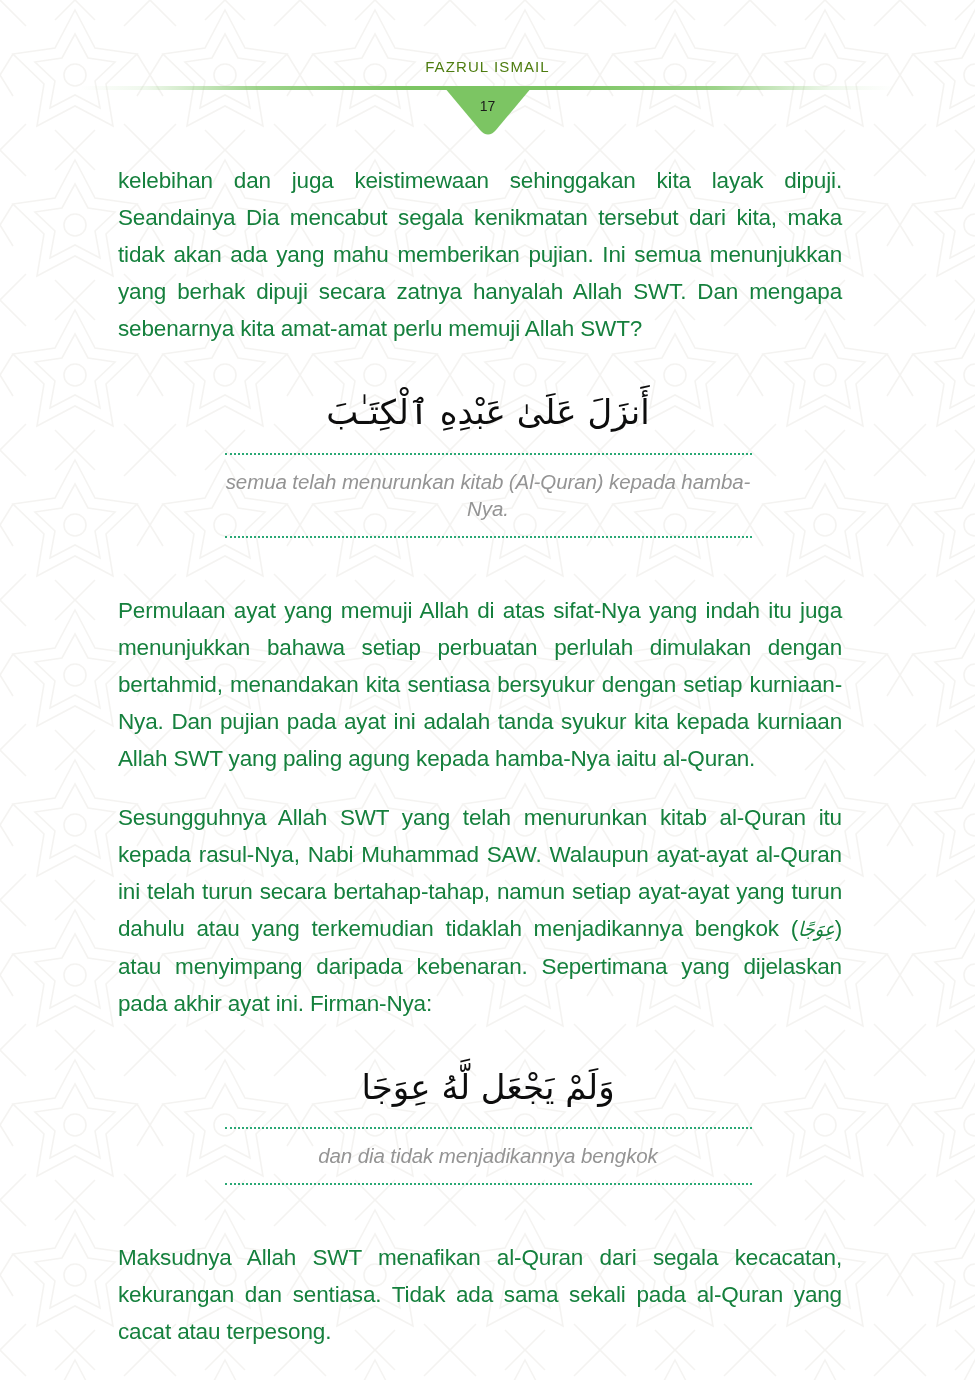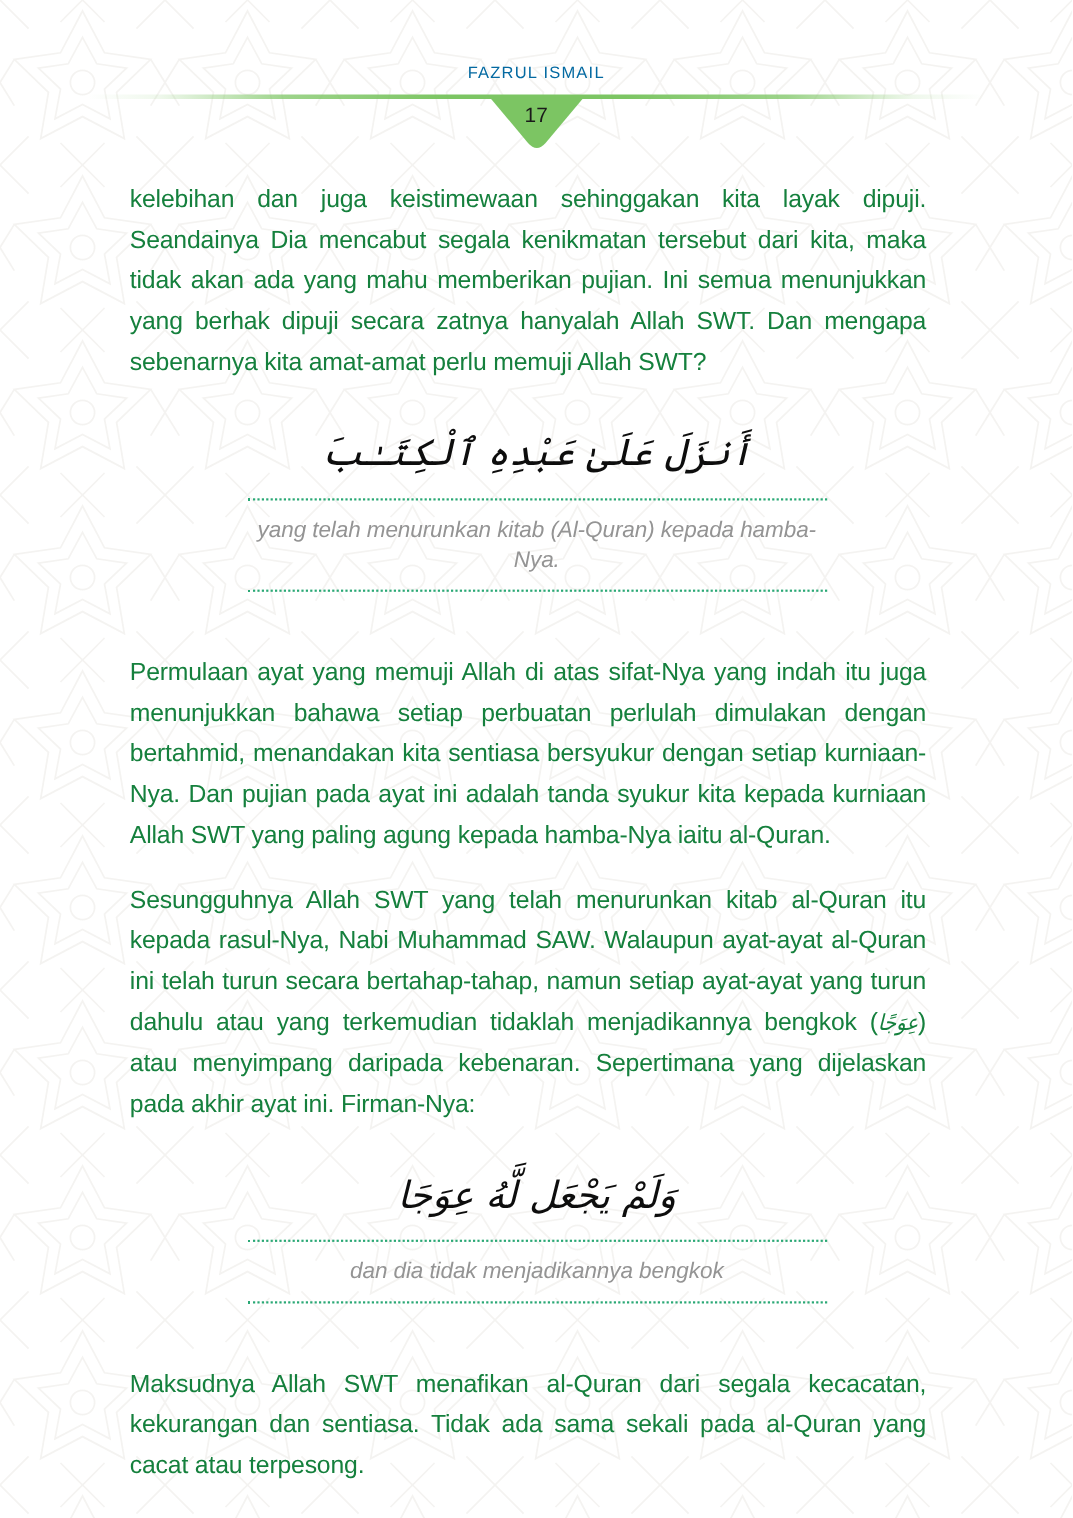--- a/index.html
+++ b/index.html
@@ -37,21 +37,21 @@
   }
 
   .header-title {
     position: absolute;
     top: 58px;
     left: 0;
     right: 0;
     text-align: center;
     font-size: 15px;
     letter-spacing: 1.1px;
-    color: #0369a1;
+    color: #4d7c0f;
     font-family: "Liberation Sans", sans-serif;
     white-space: nowrap;
   }
 
   .header-rule {
     position: absolute;
     top: 86px;
     left: 80px;
     right: 80px;
     height: 4px;
@@ -83,21 +83,21 @@
   }
 
   .page-number {
     position: absolute;
     top: 0;
     left: 0;
     width: 92px;
     height: 40px;
     line-height: 40px;
     text-align: center;
-    font-size: 19px;
+    font-size: 14px;
     color: #1a1a1a;
     font-family: "Liberation Sans", sans-serif;
   }
 
   
   .content {
     position: absolute;
     top: 162px;
     left: 118px;
     width: 740px;
@@ -134,21 +134,20 @@
   }
 
   .arabic-verse {
     font-family: "DejaVu Sans", "DejaVu Serif", serif;
     font-size: 34px;
     line-height: 1.75;
     text-align: center;
     direction: rtl;
     color: #0d0d0d;
     padding: 6px 0 10px 0;
-    font-style: italic;
   }
 
   .translation-wrap {
     width: 527px;
     margin: 0 auto;
     padding: 13px 0 13px 0;
     border-top: 2px dotted #2aa875;
     border-bottom: 2px dotted #2aa875;
   }
 
@@ -197,21 +196,21 @@
     </div>
   </div>
 
   <div class="content">
 
     <p class="body-text">kelebihan dan juga keistimewaan sehinggakan kita layak dipuji. Seandainya Dia mencabut segala kenikmatan tersebut dari kita, maka tidak akan ada yang mahu memberikan pujian. Ini semua menunjukkan yang berhak dipuji secara zatnya hanyalah Allah SWT. Dan mengapa sebenarnya kita amat-amat perlu memuji Allah SWT?</p>
 
     <div class="quote-block">
       <div class="arabic-verse">أَنزَلَ عَلَىٰ عَبْدِهِ ٱلْكِتَـٰبَ</div>
       <div class="translation-wrap">
-        <div class="translation-text">yang telah menurunkan kitab (Al-Quran) kepada hamba-Nya.</div>
+        <div class="translation-text">semua telah menurunkan kitab (Al-Quran) kepada hamba-Nya.</div>
       </div>
     </div>
 
     <div class="spacer-md"></div>
 
     <p class="body-text">Permulaan ayat yang memuji Allah di atas sifat-Nya yang indah itu juga menunjukkan bahawa setiap perbuatan perlulah dimulakan dengan bertahmid, menandakan kita sentiasa bersyukur dengan setiap kurniaan-Nya. Dan pujian pada ayat ini adalah tanda syukur kita kepada kurniaan Allah SWT yang paling agung kepada hamba-Nya iaitu al-Quran.</p>
 
     <p class="body-text"><span>Sesungguhnya Allah SWT yang telah menurunkan kitab al-Quran itu kepada rasul-Nya, Nabi Muhammad SAW. Walaupun ayat-ayat al-Quran ini telah turun secara bertahap-tahap, namun setiap ayat-ayat yang turun dahulu atau yang terkemudian tidaklah menjadikannya bengkok (</span><span class="arabic-inline">عِوَجًا</span><span>) atau menyimpang daripada kebenaran. Sepertimana yang dijelaskan pada akhir ayat ini.  Firman-Nya:</span></p>
 
     <div class="quote-block">

